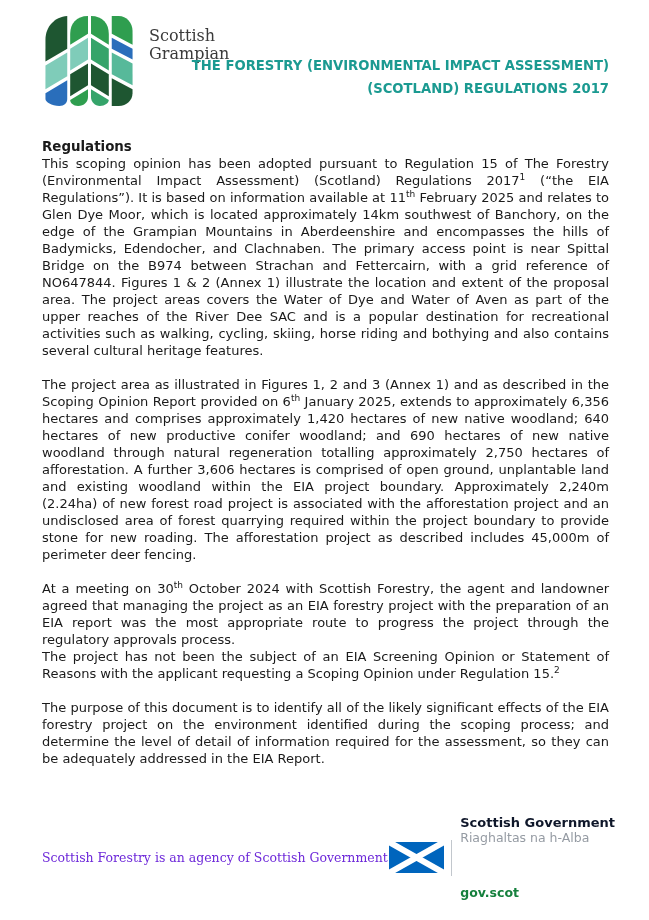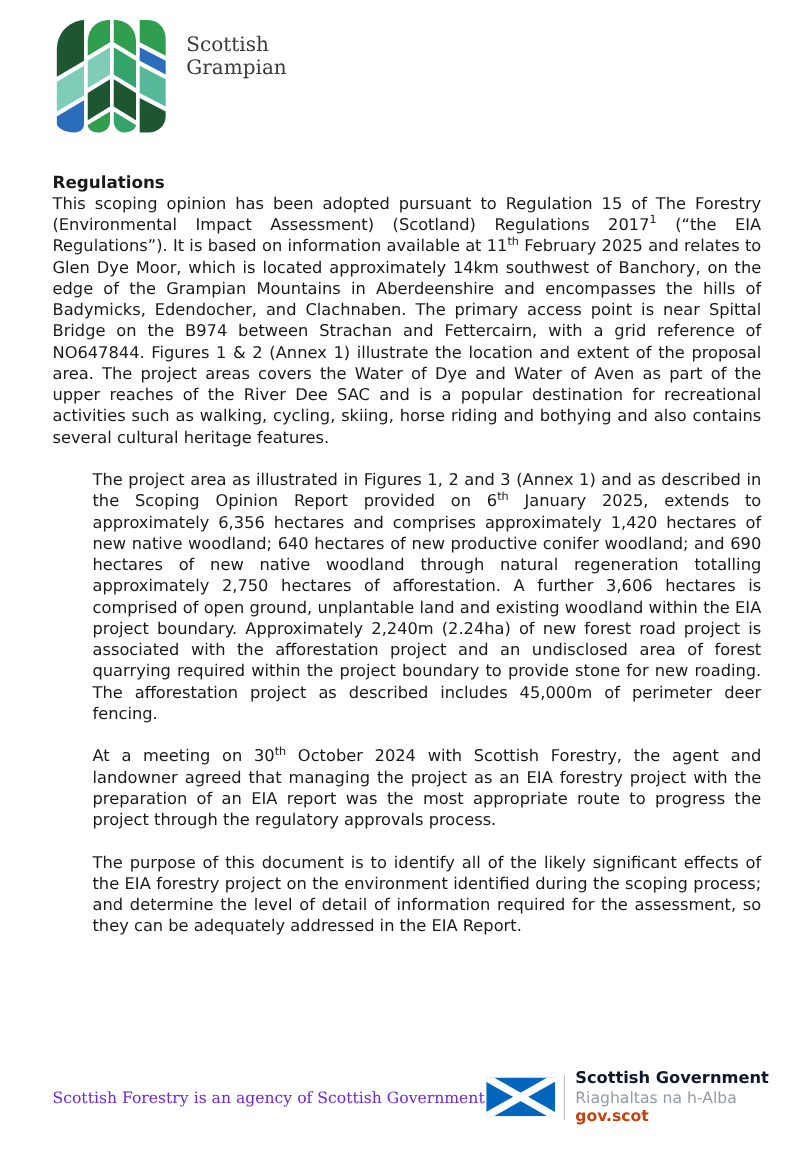--- a/index.html
+++ b/index.html
@@ -26,40 +26,40 @@
     color: #1b9a91;
     font-weight: bold;
     font-size: 13.2px; line-height: 23px;
   }
   
   .content { position: absolute; top: 119px; left: 42px; width: 567px; }
   .doc-heading { font-weight: bold; font-size: 13.6px; line-height: 17px; }
   .doc-heading .jline { text-align: justify; text-align-last: justify; }
   .section-heading { margin-top: 19px; font-weight: bold; font-size: 13.4px; line-height: 17px; }
   .para { text-align: justify; font-size: 13px; line-height: 17px; }
-  .para.gap { margin-top: 17px; margin-left: 32px; }
+  .para.gap { margin-top: 17px; }
   sup { font-size: 9px; line-height: 0; vertical-align: super; }
   
   .footnotes { position: absolute; left: 42px; bottom: 62px; font-size: 11.5px; line-height: 15.5px; color: #1a1a1a; }
   .fn-rule { width: 150px; border-top: 1.3px solid #2b2b2b; margin-bottom: 5px; }
   .fn-marker { font-size: 8.5px; }
   .fn-link { color: #0563c1; text-decoration: underline; }
   
   .footer {
     position: absolute; left: 42px; right: 34px; bottom: 20px;
     display: flex; justify-content: space-between; align-items: center;
   }
   .agency-text { font-family: "DejaVu Serif", serif; font-size: 12.5px; color: #6d28d9; }
   .gov-logo { display: flex; align-items: center; }
   .gov-flag { width: 55px; height: 31px; display: block; }
   .gov-divider { width: 1px; height: 36px; background: #c2c7cd; margin: 0 8px 0 7px; }
   .gov-text { font-size: 12.5px; line-height: 15px; }
   .gov-line1 { font-weight: bold; color: #0f172a; font-size: 13px; }
   .gov-line2 { color: #959ba3; }
-  .gov-line3 { font-weight: bold; color: #c2410c; }
+  .gov-line3 { font-weight: bold; color: #15803d; margin-top: 40px; }
 </style>
 </head>
 <body>
 
 <div class="page">
 
   <div class="header">
     <div class="logo-block">
       <svg class="logo-mark" viewBox="0 0 92 95" aria-hidden="true">
 
@@ -82,28 +82,33 @@
         <path d="M69,39 L90,50 L90,72 L69,61 Z" fill="#57b99a"></path>
         <path d="M69,65 L90,76 L90,80 C90,87 84,93 76,93 L69,93 Z" fill="#1e5631"></path>
       </svg>
       <div class="logo-text">
         <div class="org-name">
           <div>Scottish</div>
           <div>Grampian</div>
         </div>
       </div>
     </div>
+    <div class="reg-title">
+      <div>THE FORESTRY (ENVIRONMENTAL IMPACT ASSESSMENT)</div>
+      <div>(SCOTLAND) REGULATIONS 2017</div>
+    </div>
   </div>
 
   <div class="content">
     <div class="section-heading">Regulations</div>
     <div>
         <p class="para"><span>This scoping opinion has been adopted pursuant to Regulation 15 of The Forestry (Environmental Impact Assessment) (Scotland) Regulations 2017</span><sup>1</sup><span> (“the EIA Regulations”). It is based on information available at 11</span><sup>th</sup><span> February 2025 and relates to Glen Dye Moor, which is located approximately 14km southwest of Banchory, on the edge of the Grampian Mountains in Aberdeenshire and encompasses the hills of Badymicks, Edendocher, and Clachnaben. The primary access point is near Spittal Bridge on the B974 between Strachan and Fettercairn, with a grid reference of NO647844. Figures 1 &amp; 2 (Annex 1) illustrate the location and extent of the proposal area. The project areas covers the Water of Dye and Water of Aven as part of the upper reaches of the River Dee SAC and is a popular destination for recreational activities such as walking, cycling, skiing, horse riding and bothying and also contains several cultural heritage features.</span></p>
         <p class="para gap"><span>The project area as illustrated  in Figures 1, 2 and 3 (Annex 1) and as described in the Scoping Opinion Report provided on 6</span><sup>th</sup><span> January 2025, extends to approximately 6,356 hectares and comprises approximately 1,420 hectares of new native woodland; 640 hectares of new productive conifer woodland; and 690 hectares of new native woodland through natural regeneration totalling approximately 2,750 hectares of afforestation. A further 3,606 hectares is comprised of open ground, unplantable land and existing woodland within the EIA project boundary. Approximately 2,240m (2.24ha) of new forest road project is associated with the afforestation project and an undisclosed area of forest quarrying required within the project boundary to provide stone for new roading. The afforestation project as described includes 45,000m of perimeter deer fencing.</span></p>
         <p class="para gap"><span>At a meeting on 30</span><sup>th</sup><span> October 2024 with Scottish Forestry, the agent and landowner agreed that managing the project as an EIA forestry project with the preparation of an EIA report was  the most appropriate route to progress the project through the regulatory approvals process.</span></p>
+        <p class="para"><span>The project has not been the subject of an EIA Screening Opinion or Statement of Reasons with the applicant requesting a Scoping Opinion under Regulation 15.</span><sup>2</sup></p>
         <p class="para gap"><span>The purpose of this document is to identify all of the likely significant effects of the EIA forestry project on the environment identified during the scoping process; and determine the level of detail of information required for the assessment, so they can be adequately addressed in the EIA Report.</span></p>
       </div>
   </div>
 
 
   <div class="footer">
     <div class="agency-text">Scottish Forestry is an agency of Scottish Government</div>
     <div class="gov-logo">
       <svg class="gov-flag" viewBox="0 0 55 31" aria-hidden="true">
         <rect width="55" height="31" fill="#0065bd"></rect>

